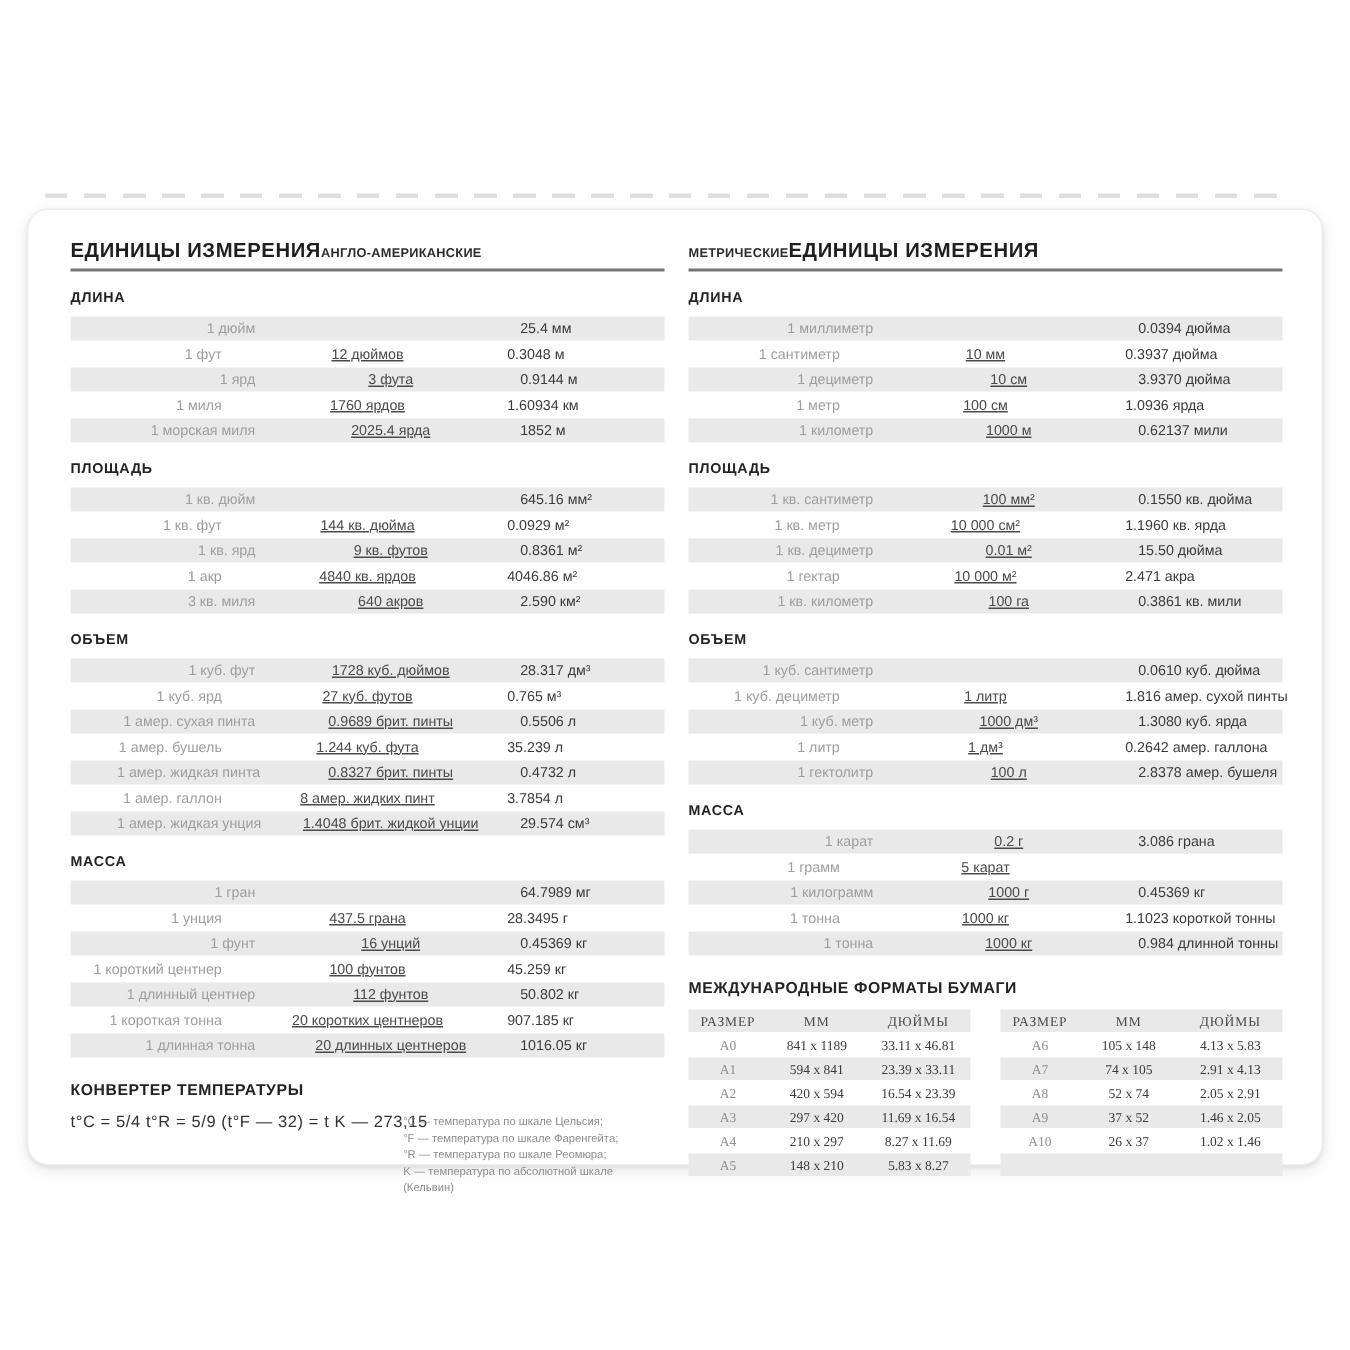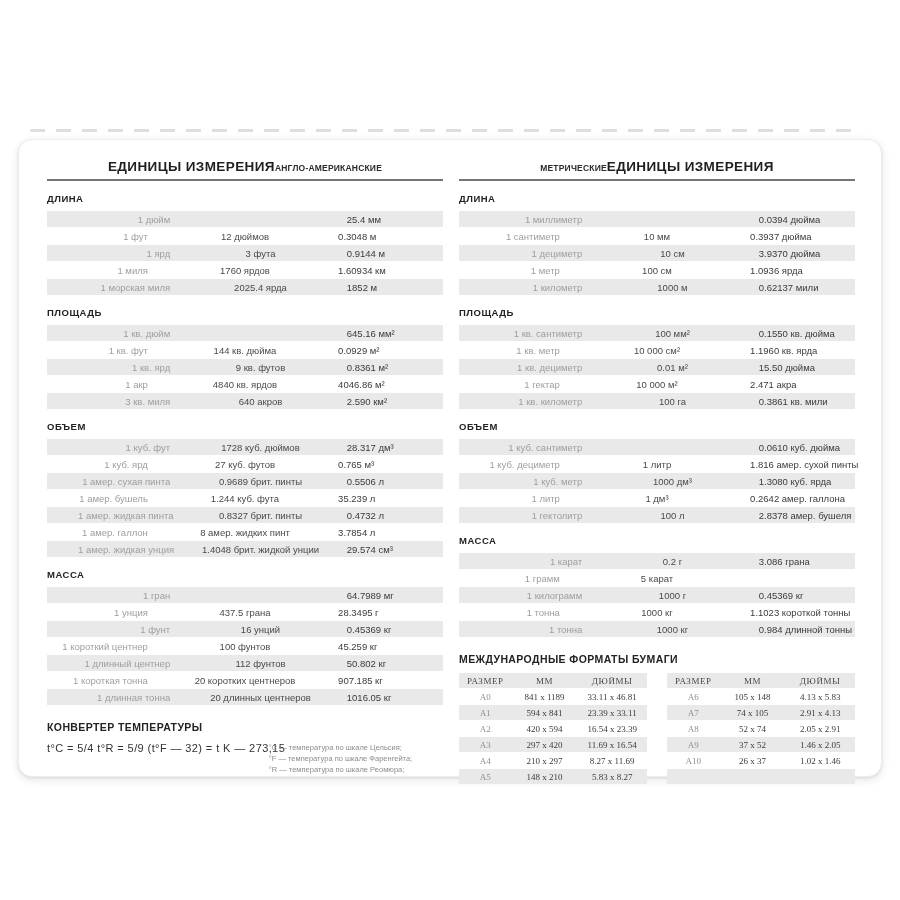--- a/index.html
+++ b/index.html
@@ -7,31 +7,31 @@
          font-family:"Liberation Sans", sans-serif;}
   .perforation{position:absolute;top:129px;left:30px;width:830px;height:3px;
     background:repeating-linear-gradient(90deg,#dedede 0 15px,transparent 15px 26px);
     border-radius:2px;}
   .page-card{position:absolute;left:18px;top:139px;width:864px;height:638px;
     background:#ffffff;border-radius:14px;border:1px solid #ededed;
     box-shadow:0 3px 10px rgba(0,0,0,0.10), 0 1px 3px rgba(0,0,0,0.08);
     box-sizing:border-box;padding:9px 26px 0 28px;}
   .cols{display:flex;gap:16px;}
   .col{flex:1;min-width:0;}
-  .col-header{display:flex;justify-content:center;align-items:flex-end;height:25px;}
+  .col-header{display:flex;justify-content:flex-start;align-items:flex-end;height:25px;}
   .page-title{font-size:13.5px;font-weight:700;letter-spacing:0.4px;color:#1f1f1f;white-space:nowrap;}
   .page-subtitle{font-size:8.5px;font-weight:700;letter-spacing:0.2px;color:#2c2c2c;white-space:nowrap;padding-bottom:1px;}
   .rule{height:2px;background:#767676;margin-top:5px;}
   .section{margin-top:12px;}
   .section-label{font-size:9.5px;font-weight:700;letter-spacing:0.5px;color:#232323;margin-bottom:7px;}
   .t-row{display:grid;grid-template-columns:28% 44% 28%;height:16px;margin-bottom:1px;align-items:center;
     font-size:9.5px;white-space:nowrap;}
   .t-row.odd{background:#e9e9e9;padding-left:31px;}
   .cell-unit{text-align:right;color:#9e9e9e;padding-right:10px;overflow:visible;}
-  .cell-mid{text-align:center;color:#4a4a4a;}
+  .cell-mid{text-align:center;color:#4a4a4a;text-decoration:underline;}
   .cell-val{text-align:left;color:#3b3b3b;padding-left:6px;overflow:visible;}
   .temp{margin-top:16px;}
   .temp-title{font-size:10.5px;font-weight:700;letter-spacing:0.4px;color:#232323;margin-bottom:9px;}
   .temp-body{display:flex;align-items:flex-start;}
   .temp-formula{font-size:11px;color:#333333;letter-spacing:0.4px;width:56%;white-space:nowrap;}
   .temp-legend{font-size:7.5px;color:#8c8c8c;line-height:11px;}
   .paper{margin-top:16px;}
   .paper-title{font-size:10.5px;font-weight:700;letter-spacing:0.4px;color:#232323;margin-bottom:8px;}
   .paper-tables{display:flex;gap:20px;}
   .p-table{flex:1;min-width:0;}
@@ -202,20 +202,21 @@
           </div>
 
         <div class="temp">
           <div class="temp-title">КОНВЕРТЕР ТЕМПЕРАТУРЫ</div>
           <div class="temp-body">
             <div class="temp-formula">t°C = 5/4 t°R = 5/9 (t°F — 32) = t K — 273,15</div>
             <div class="temp-legend">
                 <div class="legend-line">°C — температура по шкале Цельсия;</div>
                 <div class="legend-line">°F — температура по шкале Фаренгейта;</div>
                 <div class="legend-line">°R — температура по шкале Реомюра;</div>
+                <div class="legend-line">K — температура по абсолютной шкале (Кельвин)</div>
               </div>
           </div>
         </div>
       </div>
 
       <div class="col">
         <div class="col-header">
           <div class="page-subtitle">МЕТРИЧЕСКИЕ</div>
           <div class="page-title">ЕДИНИЦЫ ИЗМЕРЕНИЯ</div>
         </div>

